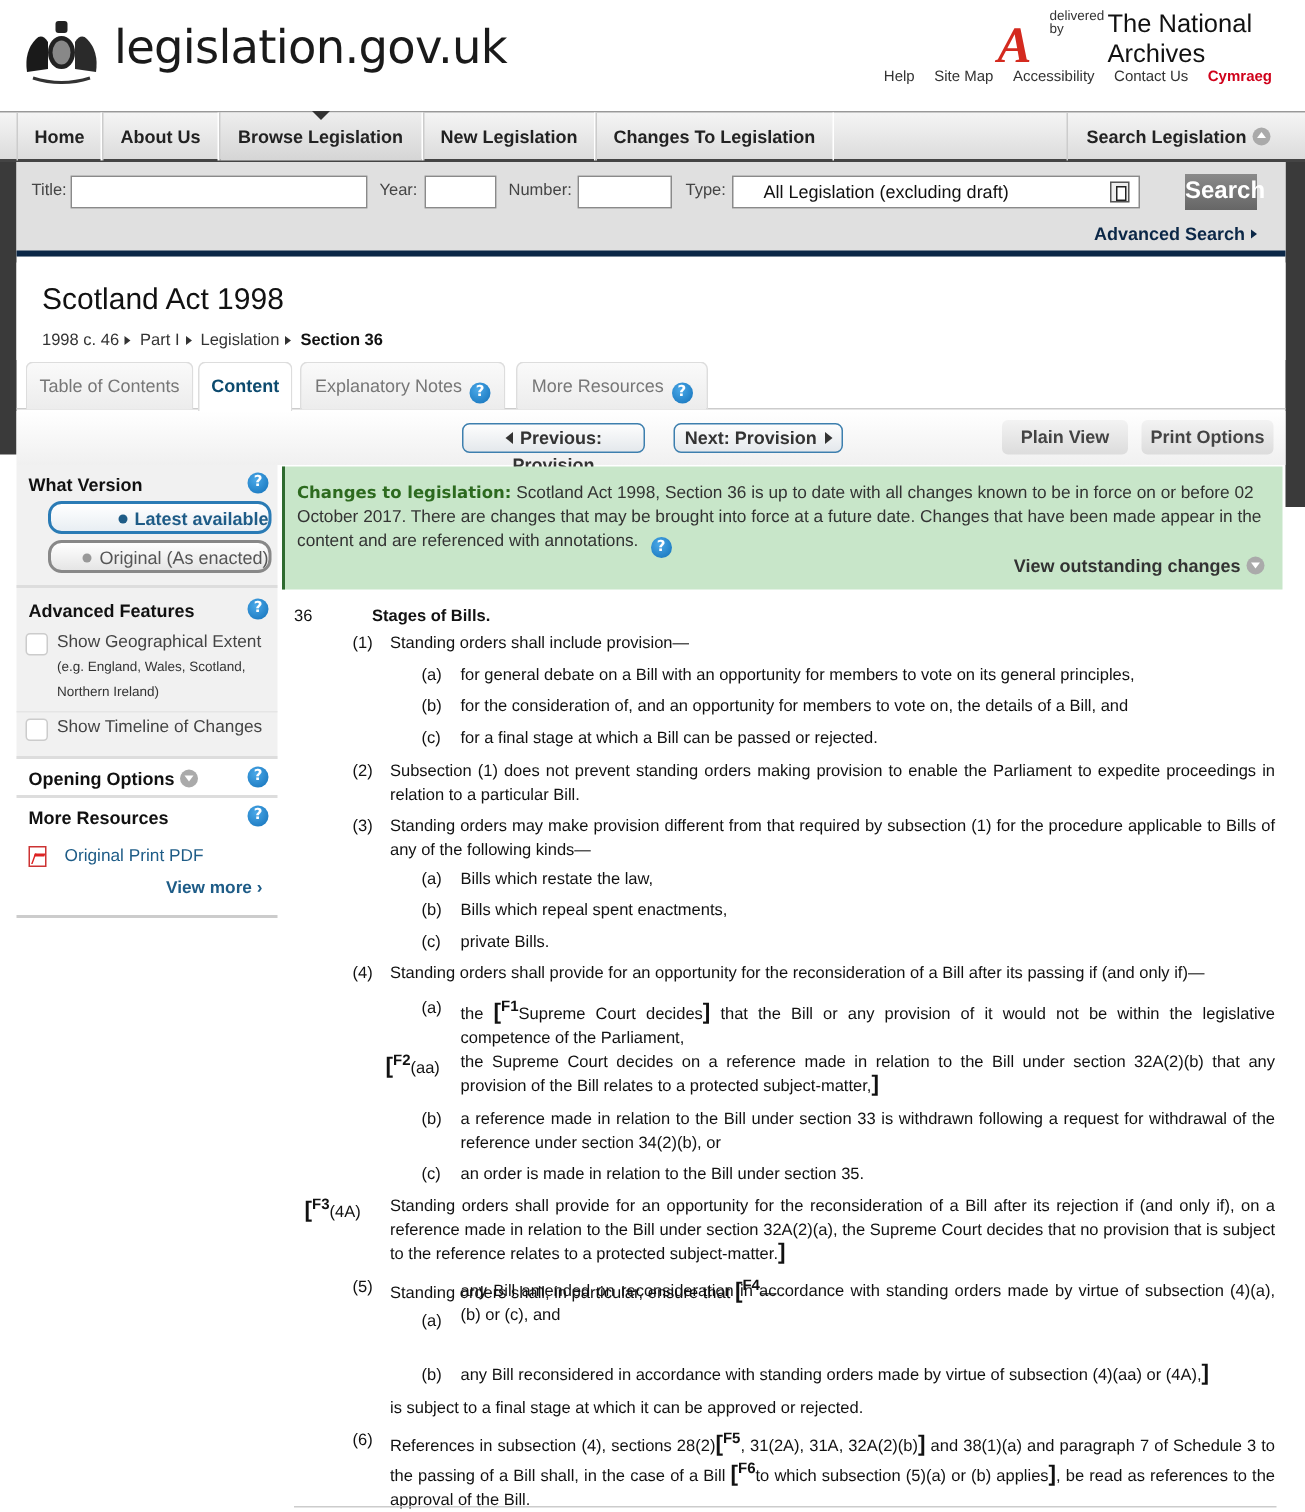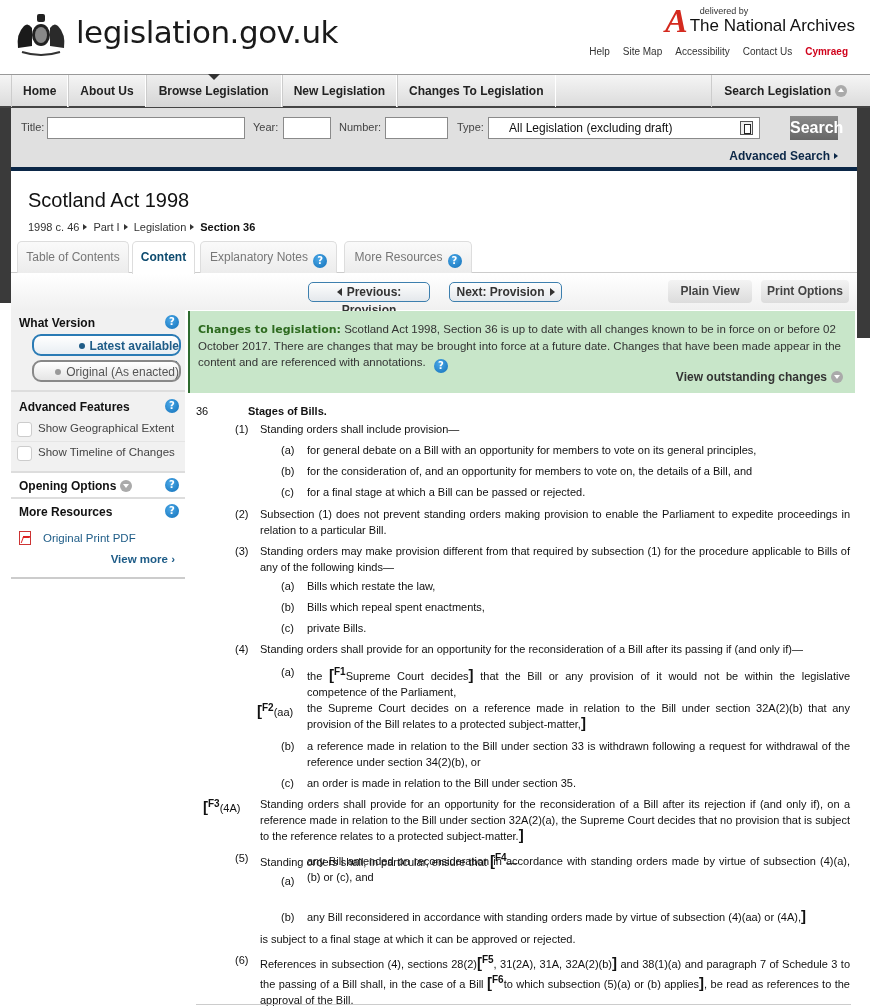--- a/index.html
+++ b/index.html
@@ -6,21 +6,21 @@
   html, body { width: 870px; height: 1008px; overflow: hidden; background: #fff; }
   body { font-family: "Liberation Sans", sans-serif; font-size: 12px; color: #000; position: relative; }
 
   
   .header { position: absolute; left: 0; top: 0; width: 870px; height: 74px; background: #fff; }
   .logo { position: absolute; left: 10px; top: 8px; display: flex; align-items: center; }
   .crest { width: 62px; height: 48px; }
   .logo-text { font-family: "DejaVu Sans", sans-serif; font-size: 31px; color: #1a1a1a; margin-left: 4px; letter-spacing: -0.5px; }
   .tna { position: absolute; left: 665px; top: 6px; display: flex; align-items: flex-end; }
   .tna-a { font-family: "Liberation Serif", serif; font-size: 34px; color: #d42a1f; font-style: italic; font-weight: bold; line-height: 30px; }
-  .tna-text { margin-left: 2px; display: flex; flex-direction: column; }
+  .tna-text { margin-left: 2px; display: flex; }
   .tna-delivered { font-size: 9px; color: #333; line-height: 9px; margin-left: 10px; }
   .tna-name { font-size: 17px; color: #111; line-height: 20px; }
   .toplinks { position: absolute; right: 22px; top: 46px; display: flex; gap: 13px; font-size: 10px; }
   .toplinks a { color: #333; text-decoration: none; }
   .toplinks a.cy { color: #d0021b; font-weight: bold; }
 
   
   .nav { position: absolute; left: 0; top: 74px; width: 870px; height: 34px; background: linear-gradient(#f5f5f5, #dcdcdc); border-top: 1px solid #999; border-bottom: 2px solid #444; display: flex; }
   .nav-item { height: 32px; padding: 0 11px; line-height: 32px; font-size: 12px; font-weight: bold; color: #222; border-right: 1px solid #fff; border-left: 1px solid #ccc; position: relative; cursor: pointer; }
   .nav-item.first { margin-left: 11px; }
@@ -203,20 +203,21 @@
     <div class="sb-head"><span>What Version</span><span class="help">?</span></div>
     <div class="ver-btn on"><span class="dot" style="background:#1e5c87"></span><span>Latest available (Revised)</span></div>
     <div class="ver-btn off" style="margin-bottom:8px"><span class="dot" style="background:#999"></span><span>Original (As enacted)</span></div>
   </div>
   <div class="sb-sec">
     <div class="sb-head" style="padding-top:8px"><span>Advanced Features</span><span class="help" style="top:7px">?</span></div>
     <div class="chk-row">
       <span class="chk"></span>
       <div>
         <div>Show Geographical Extent</div>
+        <div class="chk-sub">(e.g. England, Wales, Scotland, Northern Ireland)</div>
       </div>
     </div>
     <div class="chk-row" style="border-bottom:none;padding-bottom:10px">
       <span class="chk"></span>
       <div>Show Timeline of Changes</div>
     </div>
   </div>
   <div class="sb-sec" style="background:#fff">
     <div class="sb-head"><span>Opening Options</span><span class="circ down"></span><span class="help">?</span></div>
   </div>

